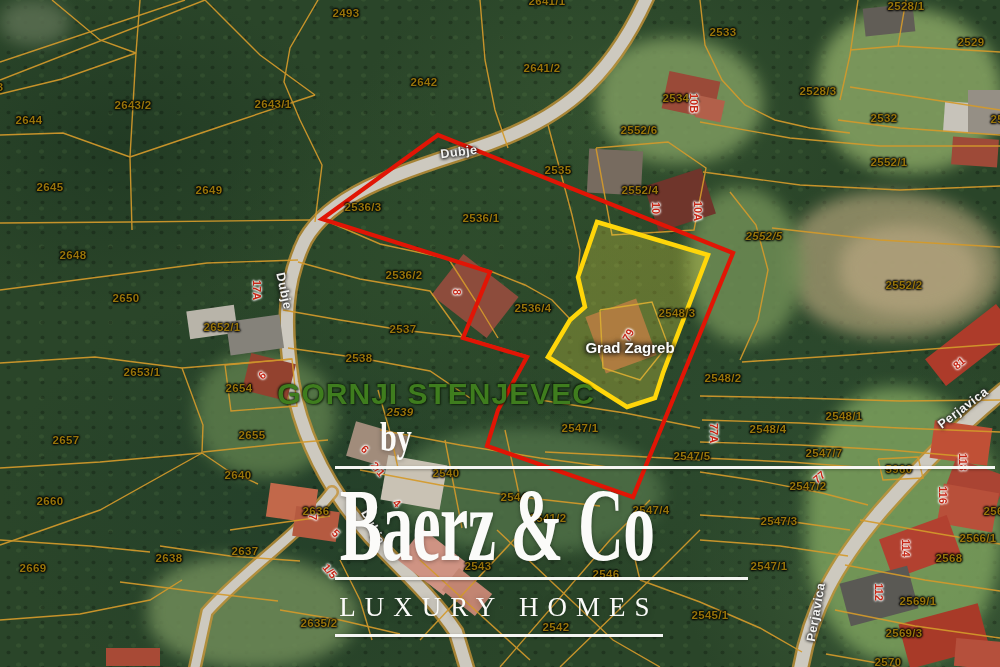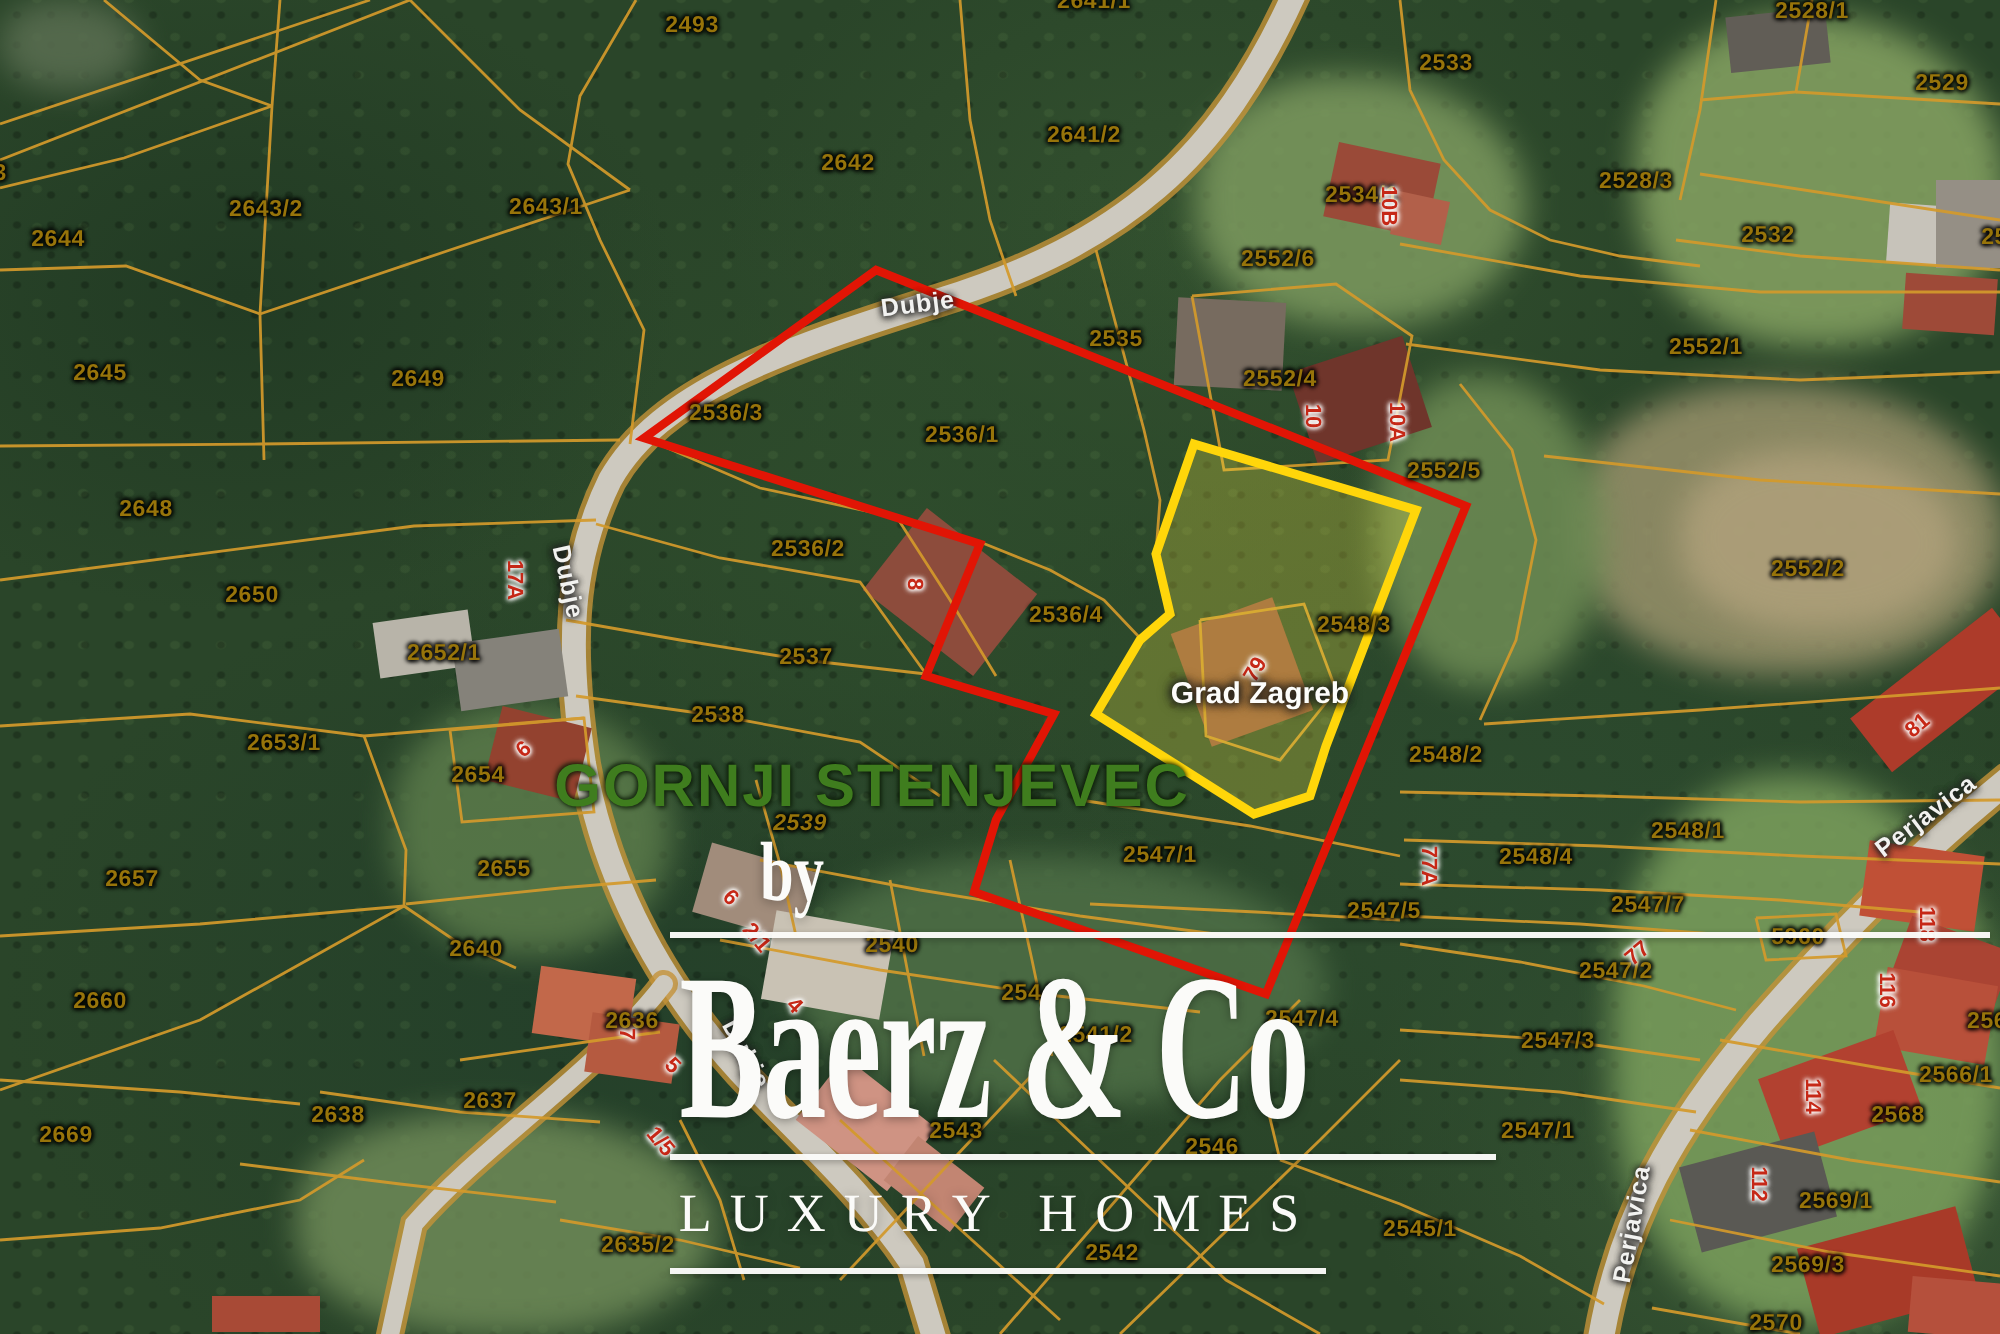--- a/index.html
+++ b/index.html
@@ -204,26 +204,26 @@
       <div class="plabel" style="left: 723px; top: 32px;">2533</div>
       <div class="plabel" style="left: 906px; top: 6px;">2528/1</div>
       <div class="plabel" style="left: 971px; top: 42px;">2529</div>
       <div class="plabel" style="left: 818px; top: 91px;">2528/3</div>
       <div class="plabel" style="left: 681px; top: 98px;">2534/1</div>
       <div class="plabel" style="left: 884px; top: 118px;">2532</div>
       <div class="plabel" style="left: 1004px; top: 119px;">2531</div>
       <div class="plabel" style="left: 50px; top: 187px;">2645</div>
       <div class="plabel" style="left: 209px; top: 190px;">2649</div>
       <div class="plabel" style="left: 639px; top: 130px;">2552/6</div>
-      <div class="plabel" style="left: 853px; top: 162px; margin-top: 12px;">2552/1</div>
+      <div class="plabel" style="left: 889px; top: 162px;">2552/1</div>
       <div class="plabel" style="left: 558px; top: 170px;">2535</div>
       <div class="plabel" style="left: 640px; top: 190px;">2552/4</div>
       <div class="plabel" style="left: 363px; top: 207px;">2536/3</div>
       <div class="plabel" style="left: 481px; top: 218px;">2536/1</div>
-      <div class="plabel" style="left: 722px; top: 236px;">2552/5</div>
+      <div class="plabel" style="left: 764px; top: 236px; font-style: italic;">2552/5</div>
       <div class="plabel" style="left: 73px; top: 255px;">2648</div>
       <div class="plabel" style="left: 404px; top: 275px;">2536/2</div>
       <div class="plabel" style="left: 904px; top: 285px;">2552/2</div>
       <div class="plabel" style="left: 126px; top: 298px;">2650</div>
       <div class="plabel" style="left: 533px; top: 308px;">2536/4</div>
       <div class="plabel" style="left: 629px; top: 313px; margin-left: 48px;">2548/3</div>
       <div class="plabel" style="left: 222px; top: 327px;">2652/1</div>
       <div class="plabel" style="left: 403px; top: 329px;">2537</div>
       <div class="plabel" style="left: 359px; top: 358px;">2538</div>
       <div class="plabel" style="left: 142px; top: 372px;">2653/1</div>

